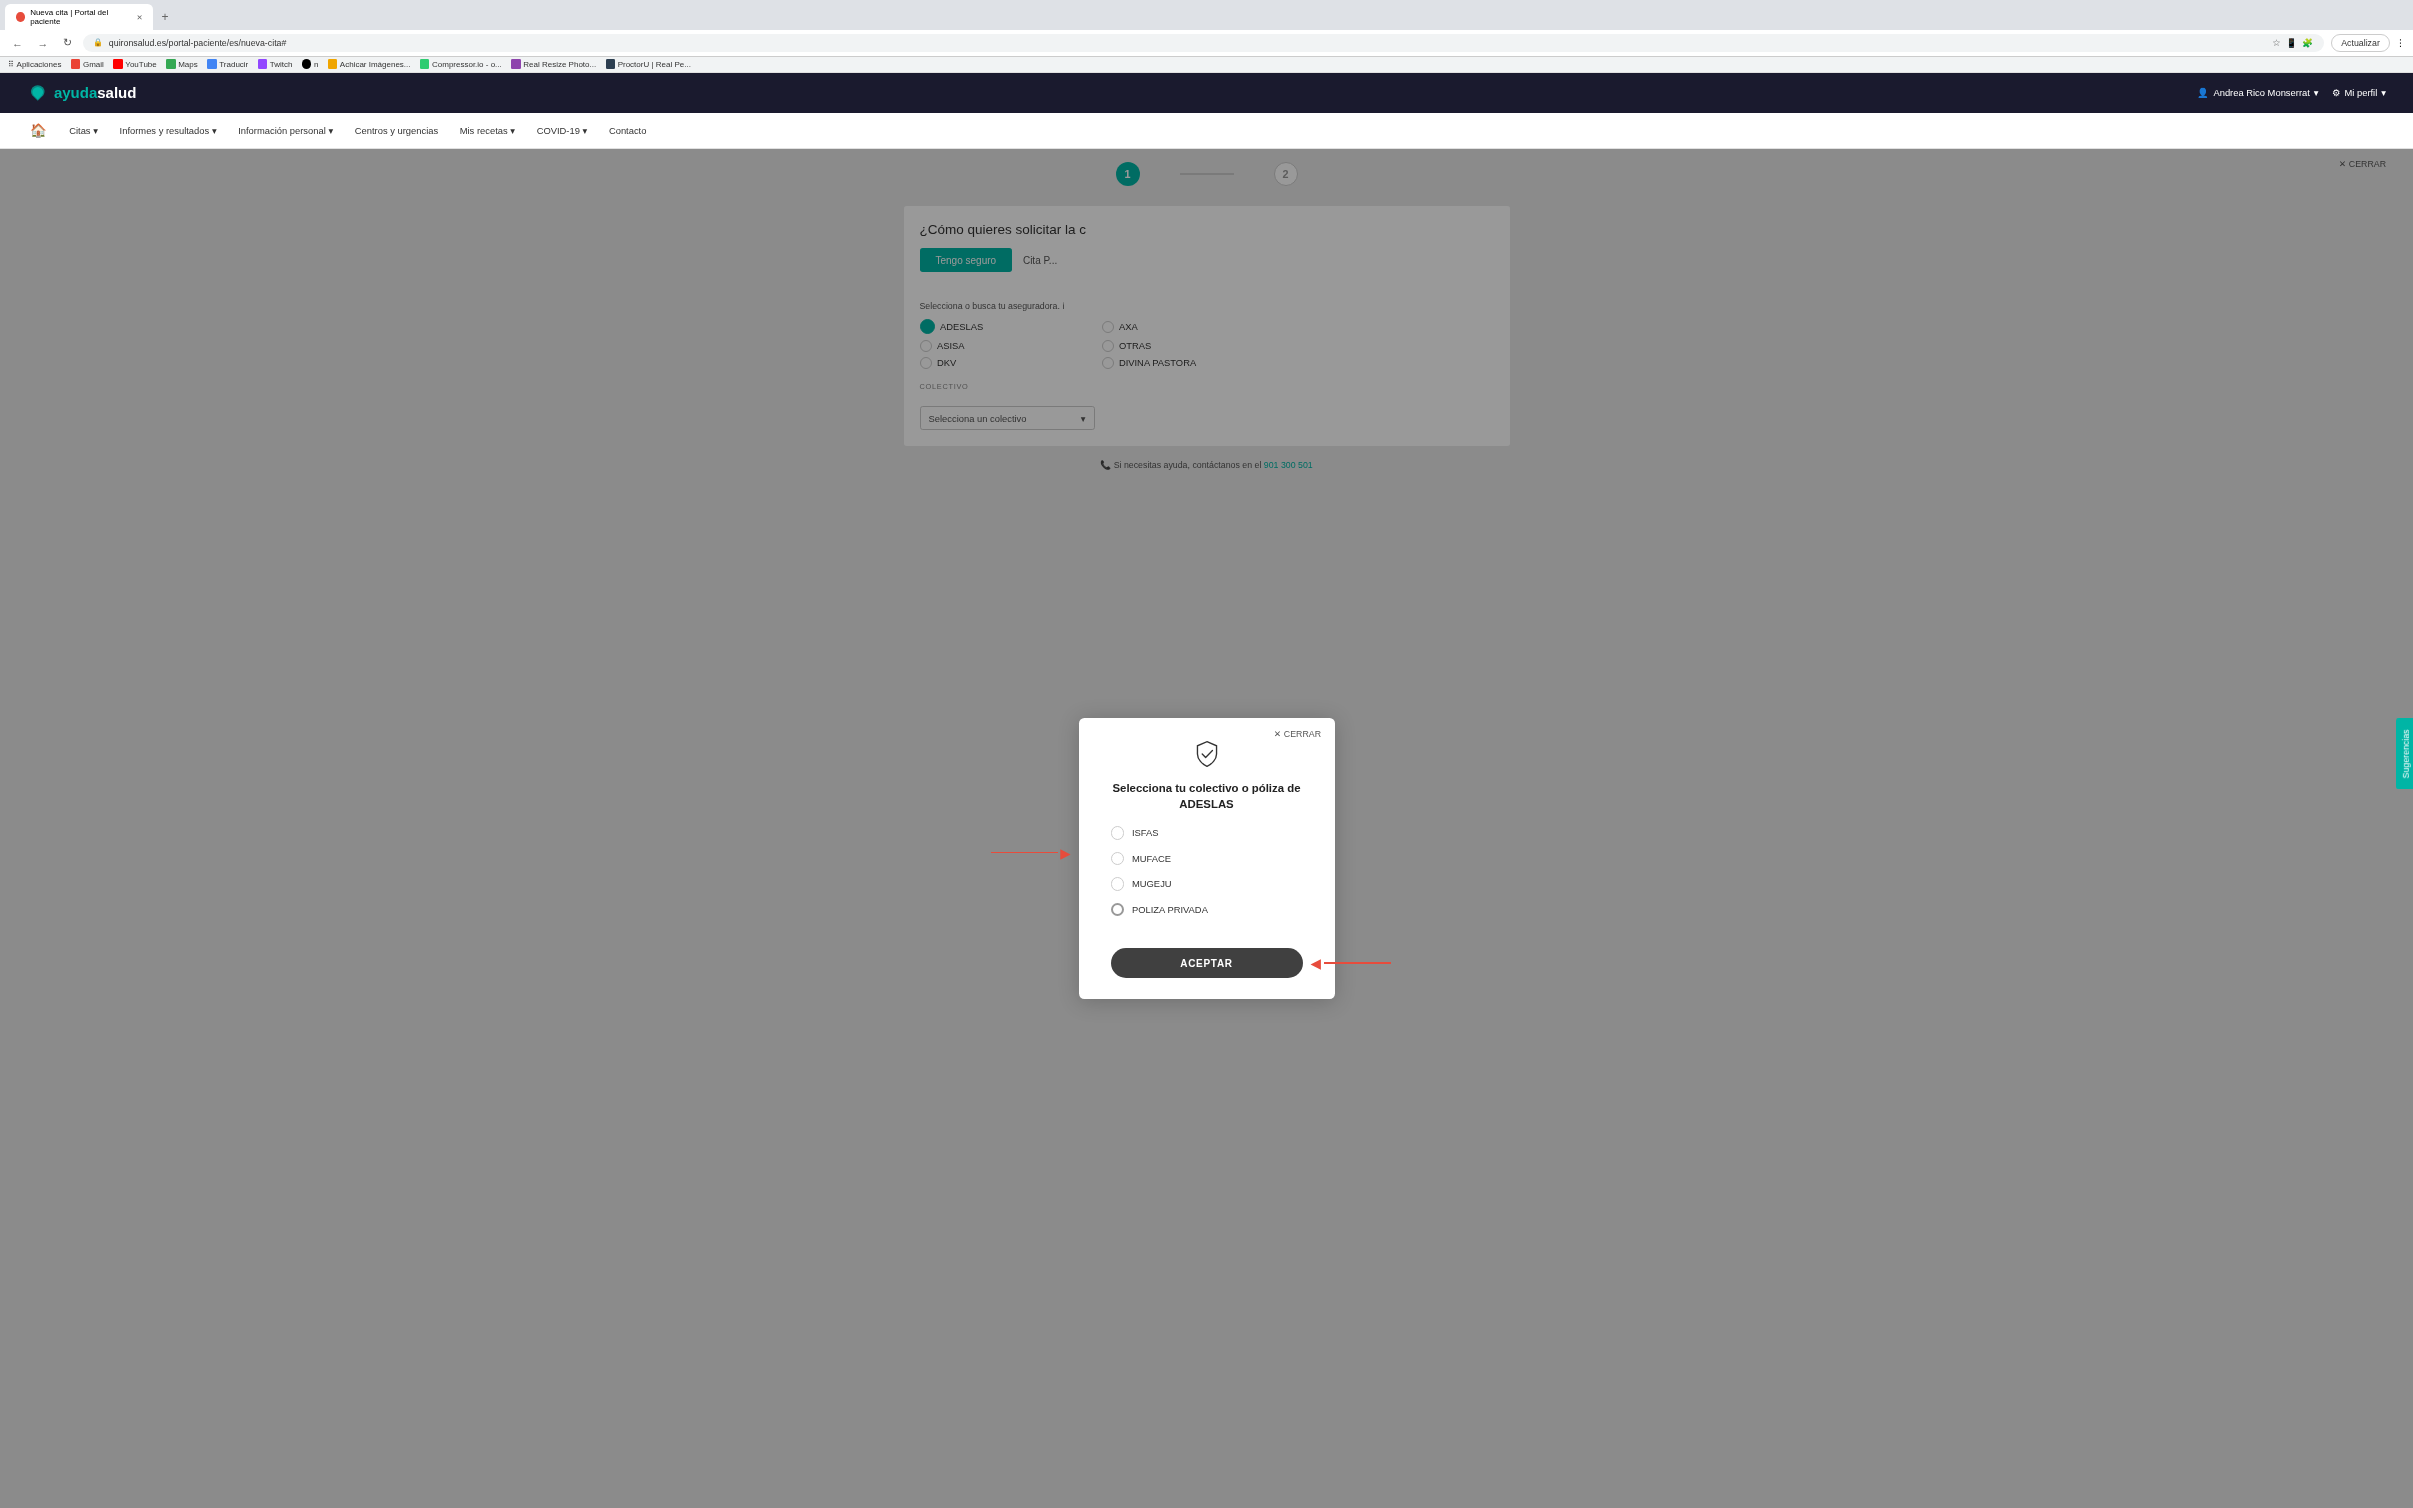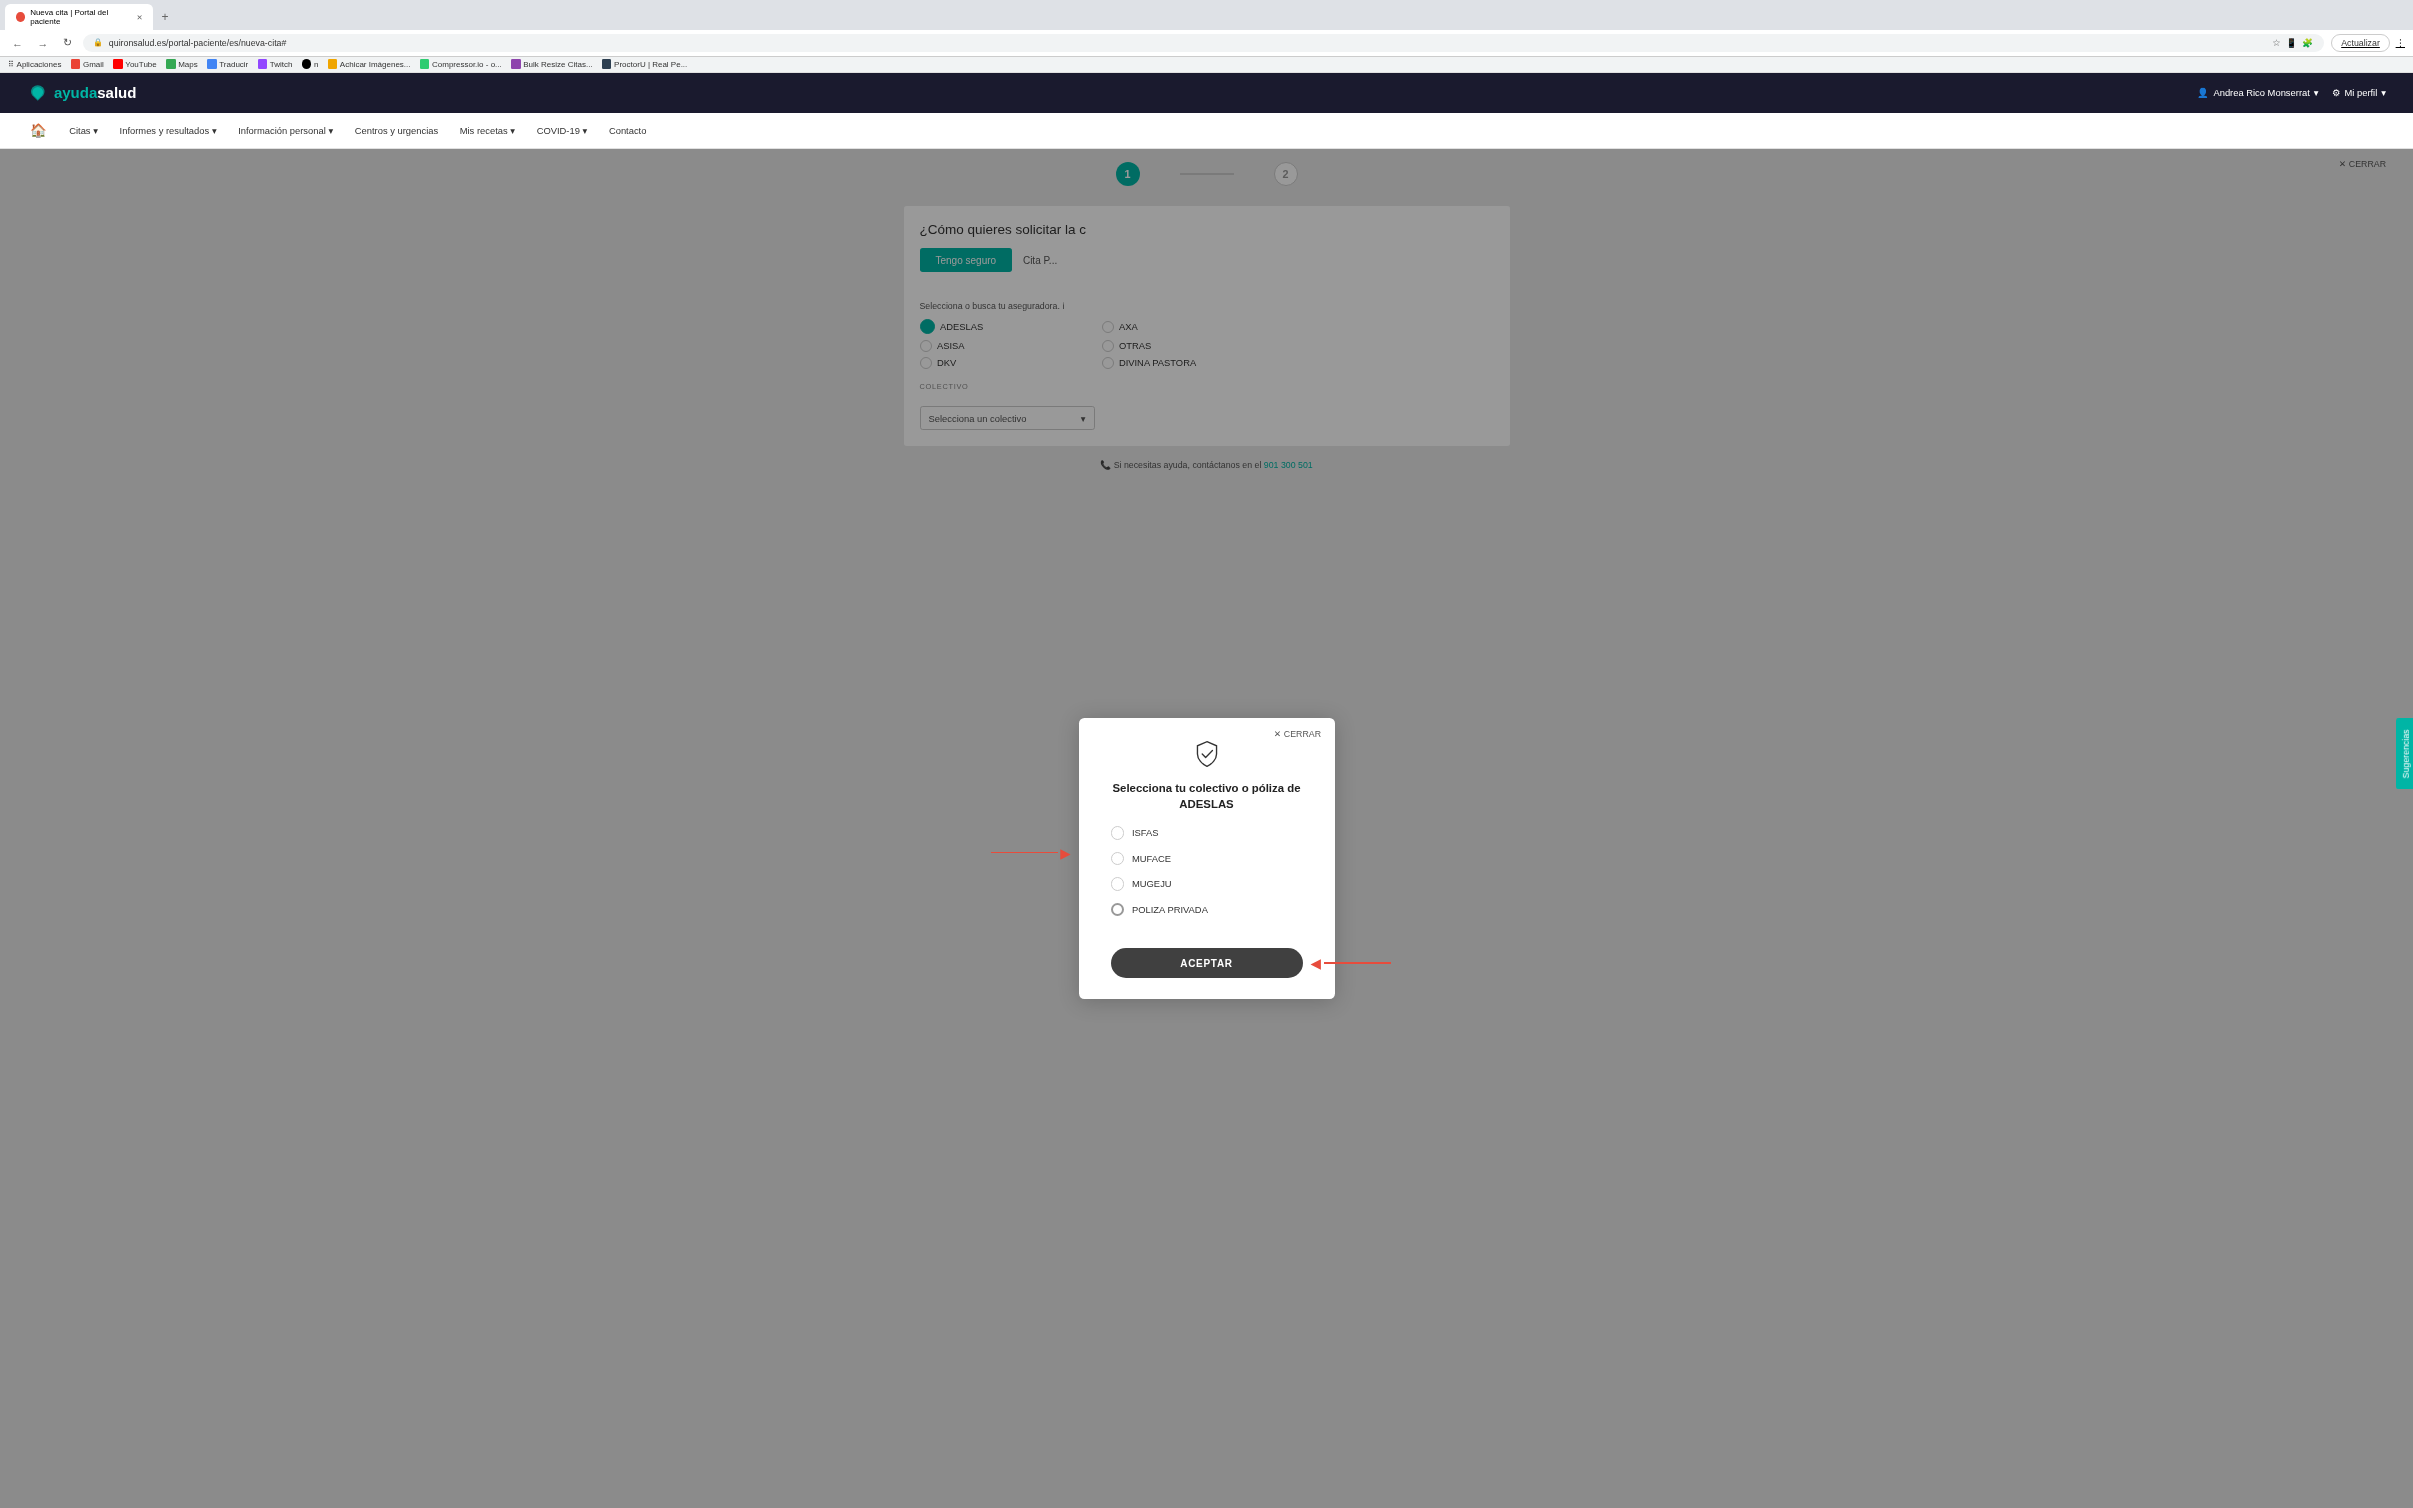--- a/index.html
+++ b/index.html
@@ -71,21 +71,21 @@
       padding: 3.4px 10.8px;
       font-size: 8.8px;
       color: #333;
       display: flex;
       align-items: center;
       gap: 5.4px;
     }
     .address-bar-lock { color: #555; font-size: 8px; }
     .address-text { flex: 1; }
     .star-btn { color: #666; font-size: 9.4px; cursor: pointer; }
-    .browser-actions { display: flex; align-items: center; gap: 5.4px; text-decoration: underline; }
+    .browser-actions { display: flex; align-items: center; gap: 5.4px; }
     .update-btn {
       background: none;
       border: 0.7px solid #ccc;
       border-radius: 13.5px;
       padding: 2.7px 9.4px;
       font-size: 8.8px;
       cursor: pointer;
       color: #333;
     }
 
@@ -514,21 +514,21 @@
     <div class="bookmark-item">
       <div class="bookmark-favicon bm-achicar"></div>
       <span>Achicar Imágenes...</span>
     </div>
     <div class="bookmark-item">
       <div class="bookmark-favicon bm-compressor"></div>
       <span>Compressor.io - o...</span>
     </div>
     <div class="bookmark-item">
       <div class="bookmark-favicon bm-bulk"></div>
-      <span>Bulk Resize Citas...</span>
+      <span>Real Resize Photo...</span>
     </div>
     <div class="bookmark-item">
       <div class="bookmark-favicon bm-proctoru"></div>
       <span>ProctorU | Real Pe...</span>
     </div>
   </div>
 </div>
 
 <div class="site-header">
   <div class="logo-area">

